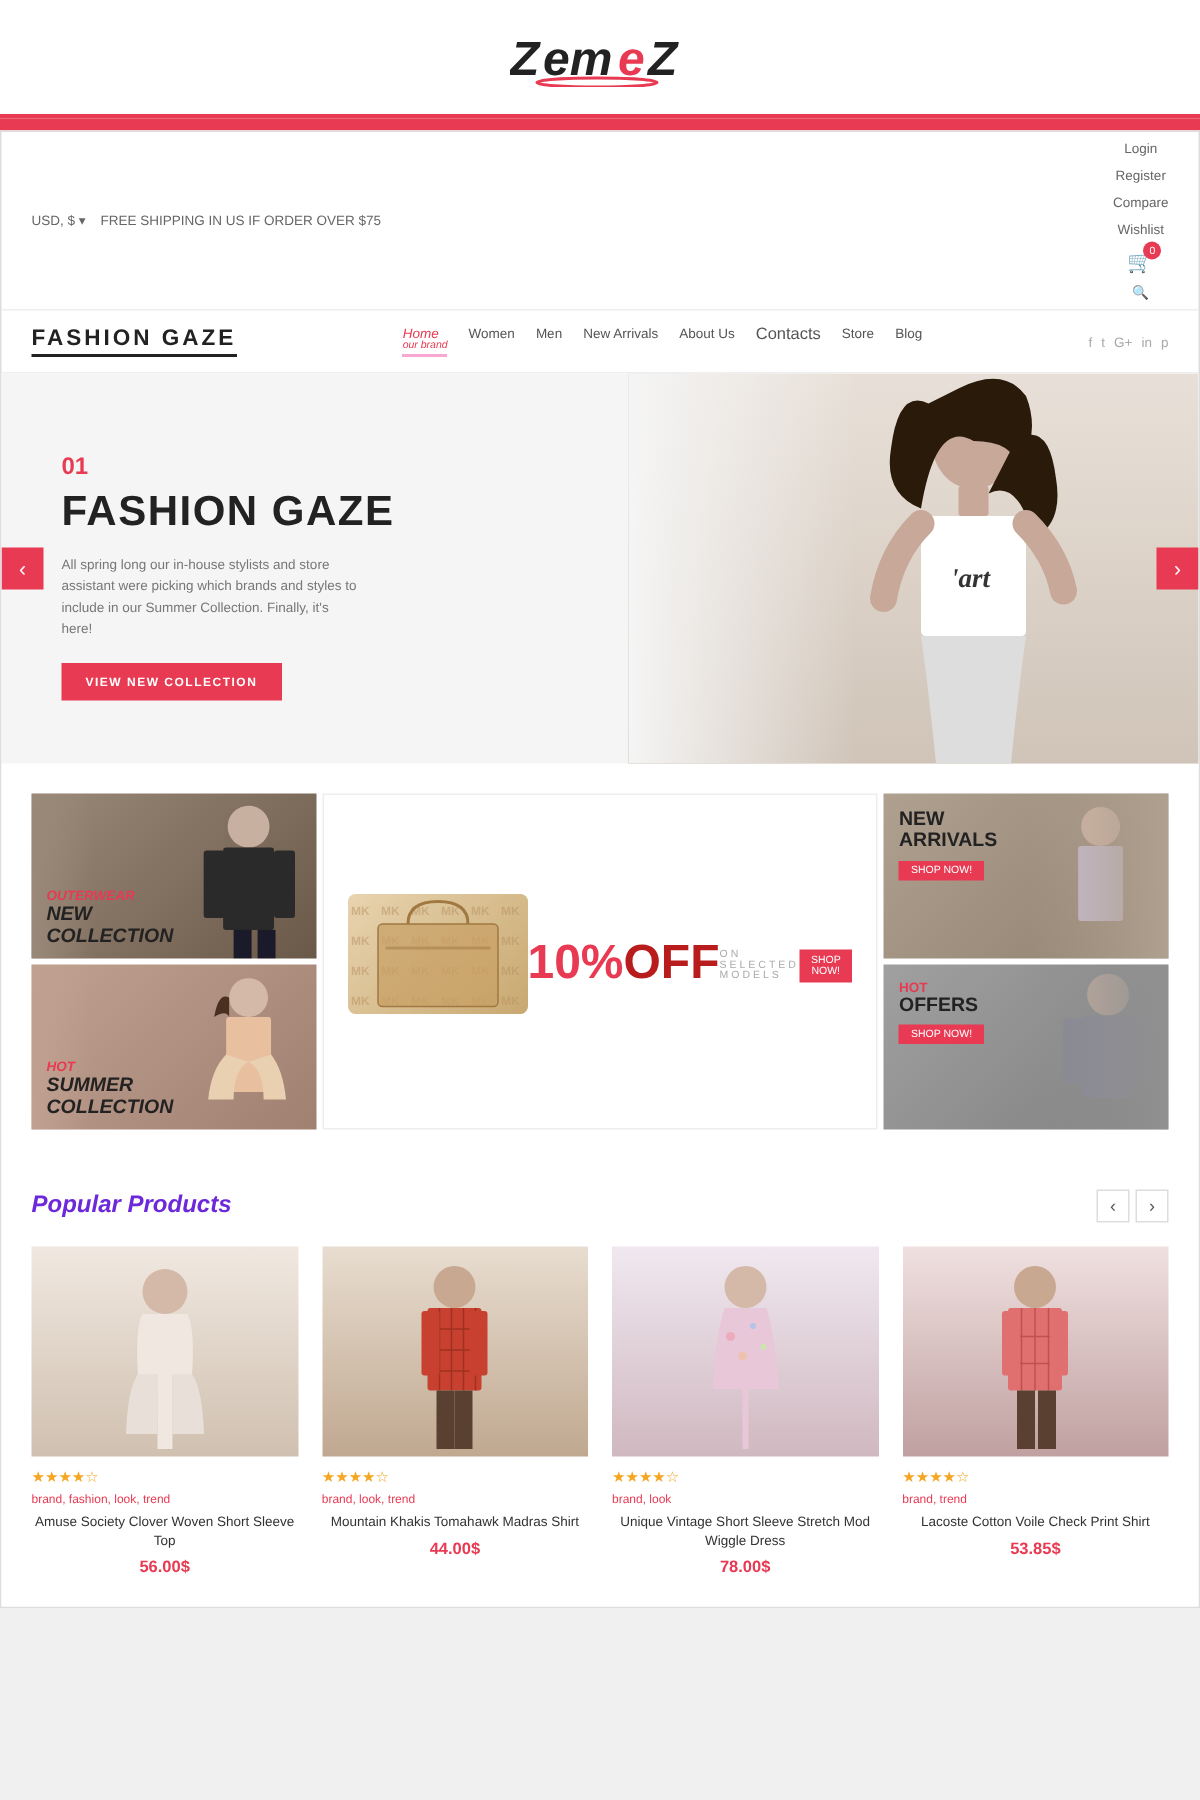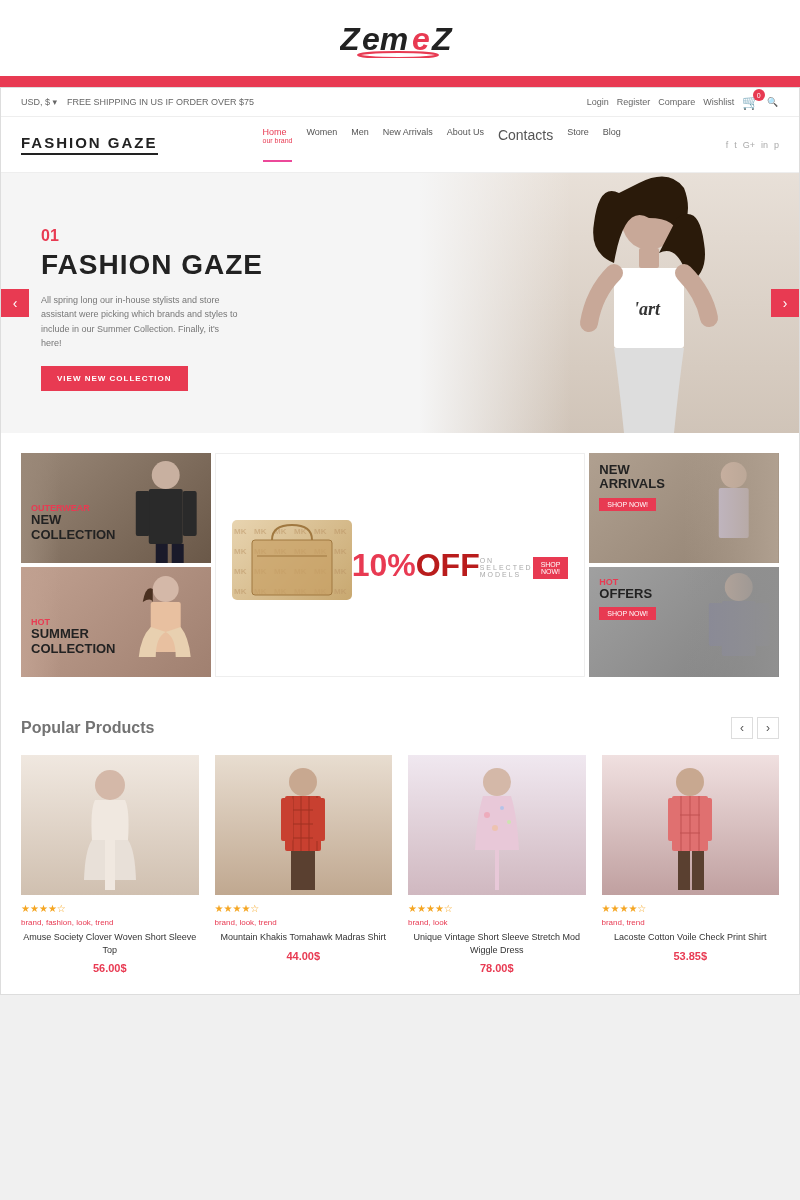--- a/index.html
+++ b/index.html
@@ -30,21 +30,21 @@
     .site-topbar {
       display: flex;
       align-items: center;
       justify-content: space-between;
       padding: 6px 20px;
       border-bottom: 1px solid #eee;
       font-size: 9px;
       color: #666;
     }
     .site-topbar-left { display: flex; gap: 10px; align-items: center; }
-    .site-topbar-right { display: flex; gap: 8px; align-items: center; }
+    .site-topbar-right { display: flex; gap: 8px; align-items: center; flex-direction: column; }
     .cart-badge { position: absolute; top: -5px; right: -5px; background: #e83a52; color: white; border-radius: 50%; width: 12px; height: 12px; font-size: 7px; display: flex; align-items: center; justify-content: center; }
 
     
     .site-nav {
       display: flex;
       align-items: center;
       justify-content: space-between;
       padding: 10px 20px;
       border-bottom: 1px solid #eee;
     }
@@ -76,21 +76,21 @@
       font-size: 14px; cursor: pointer; z-index: 10;
     }
     .slider-arrow-left { left: 0; }
     .slider-arrow-right { right: 0; }
     .promo-shop-btn { background: #e83a52; color: white; font-size: 7px; padding: 4px 8px; margin-top: 6px; border: none; cursor: pointer; }
     .shop-btn-sm { background: #e83a52; color: white; font-size: 7px; padding: 3px 8px; margin-top: 6px; border: none; cursor: pointer; }
 
     
     .popular-section { background: white; padding: 20px; }
     .section-header { display: flex; align-items: center; justify-content: space-between; margin-bottom: 16px; }
-    .section-title { font-size: 16px; font-weight: 600; color: #737373; }
+    .section-title { font-size: 16px; font-weight: 600; color: #6d28d9; font-style: italic; }
     .section-nav { display: flex; gap: 4px; }
     .section-nav-btn {
       width: 22px; height: 22px; border: 1px solid #ddd;
       background: white; display: flex; align-items: center; justify-content: center;
       font-size: 12px; cursor: pointer; color: #555;
     }
 
     .products-grid { display: grid; grid-template-columns: repeat(4, 1fr); gap: 16px; }
     .product-card { display: flex; flex-direction: column; }
     .product-image {
@@ -125,22 +125,22 @@
       grid-template-columns: 1fr 1fr 1fr;
       gap: 4px;
       padding: 20px;
       background: white;
     }
     .promo-left-col { display: flex; flex-direction: column; gap: 4px; }
     .promo-left-card { height: 110px; position: relative; overflow: hidden; }
     .promo-mid { background: white; border: 1px solid #eee; display: flex; flex-direction: row; align-items: center; justify-content: center; padding: 16px; }
 
     .overlay-text {
-      position: absolute; bottom: 13px; left: 0;
-      padding: 8px 10px; z-index: 3;
+      position: absolute; bottom: 0; left: 0;
+      padding: 8px 10px; z-index: 3; font-style: italic;
     }
   </style>
 </head>
 <body>
 
 <div class="brand-bar">
 
   <div class="brand-logo">
     <svg width="120" height="40" viewBox="0 0 120 40">
       <text x="0" y="32" font-family="Arial" font-size="32" font-weight="900" font-style="italic" fill="#222">Z</text>
@@ -171,28 +171,28 @@
       <span style="position:relative; font-size:14px;">🛒
         <span class="cart-badge">0</span>
       </span>
       <span>🔍</span>
     </div>
   </div>
 
   <div class="site-nav">
     <div style="font-size:15px;font-weight:900;letter-spacing:2px;color:#222;border-bottom:2px solid #222;padding-bottom:2px;">FASHION GAZE</div>
     <ul class="site-menu">
-      <li style="color:#e83a52;font-size:9px;border-bottom:2px solid #ec4899;padding-bottom:16px;">Home
+      <li style="color:#e83a52;font-size:9px;border-bottom:2px solid #f9a8d4;padding-bottom:2px;font-style:italic;">Home
         <span class="nav-sub">our brand</span>
       </li>
       <li style="font-size:9px;color:#555;">Women</li>
       <li style="font-size:9px;color:#555;">Men</li>
       <li style="font-size:9px;color:#555;">New Arrivals</li>
       <li style="font-size:9px;color:#555;">About Us</li>
-      <li style="font-size:14px;color:#555;">Contacts</li>
+      <li style="font-size:11px;color:#555;">Contacts</li>
       <li style="font-size:9px;color:#555;">Store</li>
       <li style="font-size:9px;color:#555;">Blog</li>
     </ul>
     <div class="site-social">
       <span>f</span>
       <span>t</span>
       <span>G+</span>
       <span>in</span>
       <span>p</span>
     </div>

